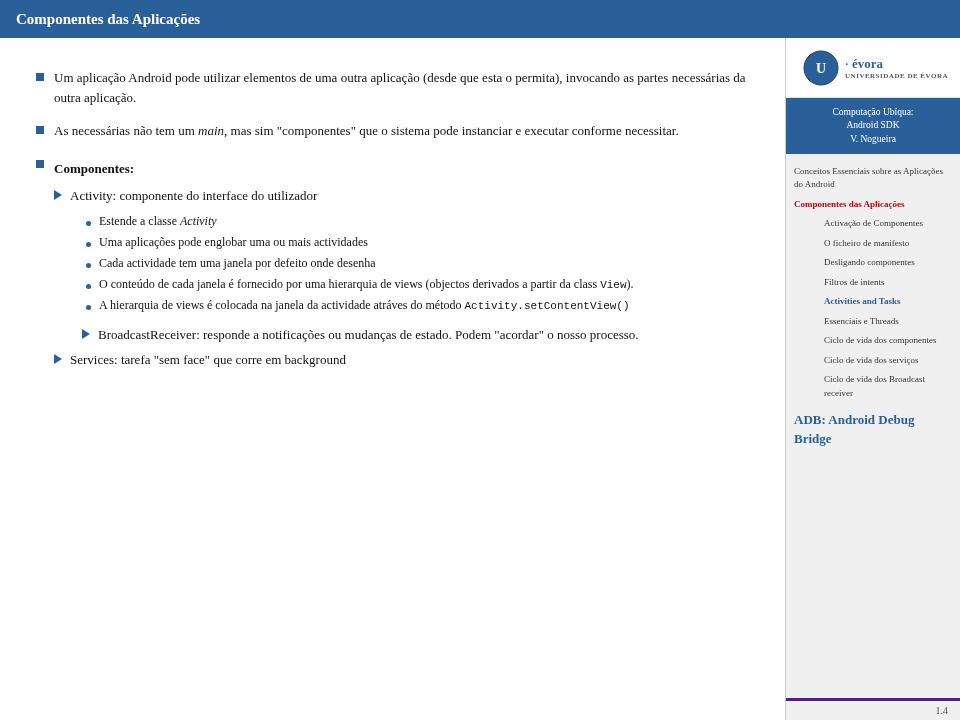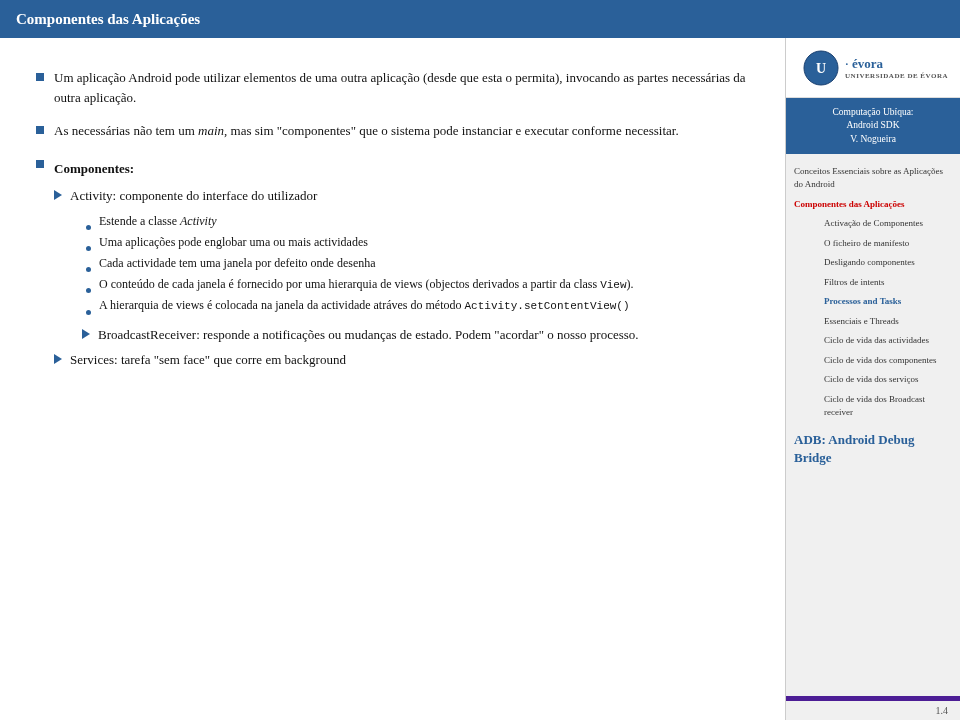--- a/index.html
+++ b/index.html
@@ -115,21 +115,21 @@
       line-height: 1.4;
     }
 
     
     .page-number {
       text-align: right;
       padding: 4px 12px;
       font-size: 10px;
       color: #555;
       background: #f0f0f0;
-      border-top: 5px solid #4c1d95;
+      border-top: 3px solid #4c1d95;
     }
 
     
     .bullet-point {
       display: flex;
       align-items: flex-start;
       margin-bottom: 14px;
     }
 
     .bullet-square {
@@ -171,21 +171,21 @@
       border-top: 5px solid transparent;
       border-bottom: 5px solid transparent;
       border-left: 8px solid #2a6099;
       margin-right: 8px;
       margin-top: 4px;
       flex-shrink: 0;
     }
 
     .sub-bullet {
       display: flex;
-      align-items: flex-end;
+      align-items: center;
       margin-left: 32px;
       margin-bottom: 3px;
     }
 
     .sub-bullet-dot {
       display: inline-block;
       width: 5px;
       height: 5px;
       background: #2a6099;
       border-radius: 50%;
@@ -322,25 +322,24 @@
       <div class="sidebar-section highlighted">Componentes das Aplicações</div>
 
       <div class="sidebar-section sub">Activação de Componentes</div>
 
       <div class="sidebar-section sub">O ficheiro de manifesto</div>
 
       <div class="sidebar-section sub">Desligando componentes</div>
 
       <div class="sidebar-section sub">Filtros de intents</div>
 
-      <div class="sidebar-section sub active">Processos and Tasks</div>
+      <div class="sidebar-section sub active">Activities and Tasks</div>
 
       <div class="sidebar-section sub">Essenciais e Threads</div>
 
-      <div class="sidebar-section sub">Ciclo de vida das actividades</div>
 
       <div class="sidebar-section sub">Ciclo de vida dos componentes</div>
 
       <div class="sidebar-section sub">Ciclo de vida dos serviços</div>
 
       <div class="sidebar-section sub">Ciclo de vida dos Broadcast receiver</div>
 
       <div class="sidebar-footer">ADB: Android Debug Bridge</div>
 
     </div>

